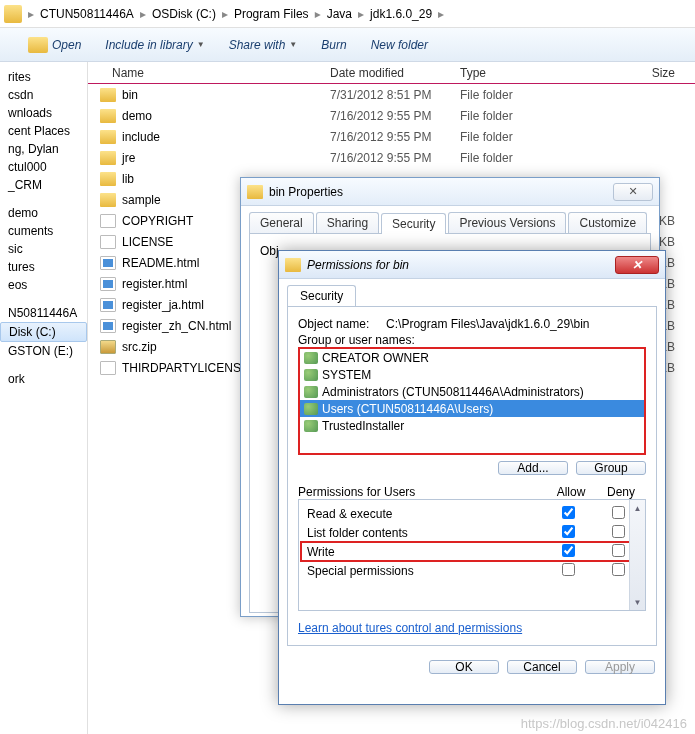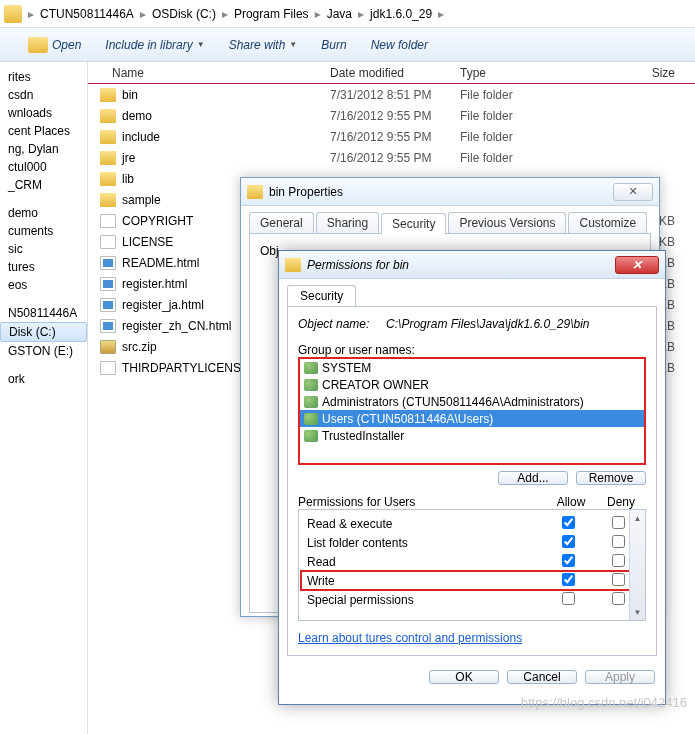--- a/index.html
+++ b/index.html
@@ -56,21 +56,21 @@
 
 
 .dlg-perm { position: absolute; left: 278px; top: 250px; width: 388px; height: 455px; background: #fff; border: 1px solid #5a7fb0; box-shadow: 0 0 16px rgba(0,0,0,.35); }
 .dlg-perm .titlebar { background: linear-gradient(#f7fbff,#dce8f7); font-style: italic; }
 .close { width: 44px; height: 18px; border-radius: 3px; background: linear-gradient(#e88,#c33); color: #fff; display: flex; align-items: center; justify-content: center; font-weight: bold; border: 1px solid #a22; }
 
 .ptabs { padding: 6px 8px 0 8px; }
 .ptab { display: inline-block; border: 1px solid #b8c6d8; border-bottom: none; padding: 3px 12px; background: #fff; border-radius: 3px 3px 0 0; }
 .pbody { border: 1px solid #b8c6d8; margin: 0 8px 8px 8px; padding: 10px; background: #fff; }
 
-.field { margin-bottom: 12px; font-style: italic; }
+.field { margin-bottom: 2px; }
 .listbox { border: 1px solid #b8c6d8; border-left: 2px solid #d22; border-right: 2px solid #d22; border-top: 2px solid #d22; border-bottom: 2px solid #d22; height: 108px; overflow: hidden; background: #fff; }
 .listbox .li { display: flex; align-items: center; height: 17px; padding-left: 4px; }
 .listbox .li.sel { background: #3a8adf; color: #fff; }
 .li .uico { width: 14px; height: 12px; margin-right: 4px; background: radial-gradient(circle at 30% 30%, #9c7, #595); border-radius: 2px; }
 .btnrow { display: flex; justify-content: flex-end; gap: 8px; margin-top: 6px; }
 .btn { min-width: 70px; height: 14px; border: 1px solid #9fb4cf; border-radius: 3px; background: linear-gradient(#fdfdfd,#e6edf6); display: flex; align-items: center; justify-content: center; color: #000; }
 .btn.disabled { color: #999; }
 
 .permhdr { display: flex; margin-top: 10px; }
 .permhdr .ph1 { flex: 1; }
@@ -82,21 +82,21 @@
 .prow { display: flex; align-items: center; height: 19px; padding-left: 6px; }
 .prow.hl { outline: 2px solid #d22; outline-offset: -1px; }
 .prow .pl { flex: 1; }
 .prow .cb { width: 50px; text-align: center; }
 .prow input { margin: 0; }
 
 .learn { color: #1a5fce; text-decoration: underline; margin-top: 10px; display: inline-block; }
 
 .dlgbtns { display: flex; justify-content: flex-end; gap: 8px; padding: 6px 10px; }
 
-.watermark { position: absolute; right: 8px; bottom: 24px; color: #c7c7c7; font-size: 13px; }
+.watermark { position: absolute; right: 8px; bottom: 3px; color: #c7c7c7; font-size: 13px; }
 </style>
 </head>
 <body>
 
 <div class="breadcrumb">
   <span class="folder-ico"></span>
   <span class="sep">▸</span>
   <span class="crumb">CTUN50811446A</span>
   <span class="sep">▸</span>
   <span class="crumb">OSDisk (C:)</span>
@@ -292,42 +292,42 @@
   <div class="pbody">
     <div class="field">
       <span>Object name:</span>
       &nbsp;&nbsp;&nbsp;
       <span>C:\Program Files\Java\jdk1.6.0_29\bin</span>
     </div>
     <div>Group or user names:</div>
     <div class="listbox" id="groups">
         <div class="li">
           <span class="uico"></span>
+          <span>CREATOR OWNER</span>
+        </div>
+        <div class="li">
+          <span class="uico"></span>
           <span>SYSTEM</span>
-        </div>
-        <div class="li">
-          <span class="uico"></span>
-          <span>CREATOR OWNER</span>
         </div>
         <div class="li">
           <span class="uico"></span>
           <span>Administrators (CTUN50811446A\Administrators)</span>
         </div>
         <div class="li sel">
           <span class="uico"></span>
           <span>Users (CTUN50811446A\Users)</span>
         </div>
         <div class="li">
           <span class="uico"></span>
           <span>TrustedInstaller</span>
         </div>
       </div>
     <div class="btnrow">
       <div class="btn">Add...</div>
-      <div class="btn">Remove</div>
+      <div class="btn">Group</div>
     </div>
     <div class="permhdr">
       <div class="ph1">Permissions for Users</div>
       <div class="ph2">Allow</div>
       <div class="ph3">Deny</div>
     </div>
     <div class="permlist" id="perms">
       <div class="scrl">
         <div class="arr">▲</div>
         <div style="flex:1"></div>
@@ -336,25 +336,20 @@
     <div class="prow">
           <span class="pl">Read &amp; execute</span>
           <span class="cb"><input type="checkbox" checked="" style=""></span>
           <span class="cb"><input type="checkbox" style=""></span>
         </div>
         <div class="prow">
           <span class="pl">List folder contents</span>
           <span class="cb"><input type="checkbox" checked="" style=""></span>
           <span class="cb"><input type="checkbox" style=""></span>
         </div>
-        <div class="prow">
-          <span class="pl">Read</span>
-          <span class="cb"><input type="checkbox" checked="" style=""></span>
-          <span class="cb"><input type="checkbox" style=""></span>
-        </div>
         <div class="prow hl">
           <span class="pl">Write</span>
           <span class="cb"><input type="checkbox" checked="" style=""></span>
           <span class="cb"><input type="checkbox" style=""></span>
         </div>
         <div class="prow">
           <span class="pl">Special permissions</span>
           <span class="cb"><input type="checkbox" style=""></span>
           <span class="cb"><input type="checkbox" style=""></span>
         </div>

